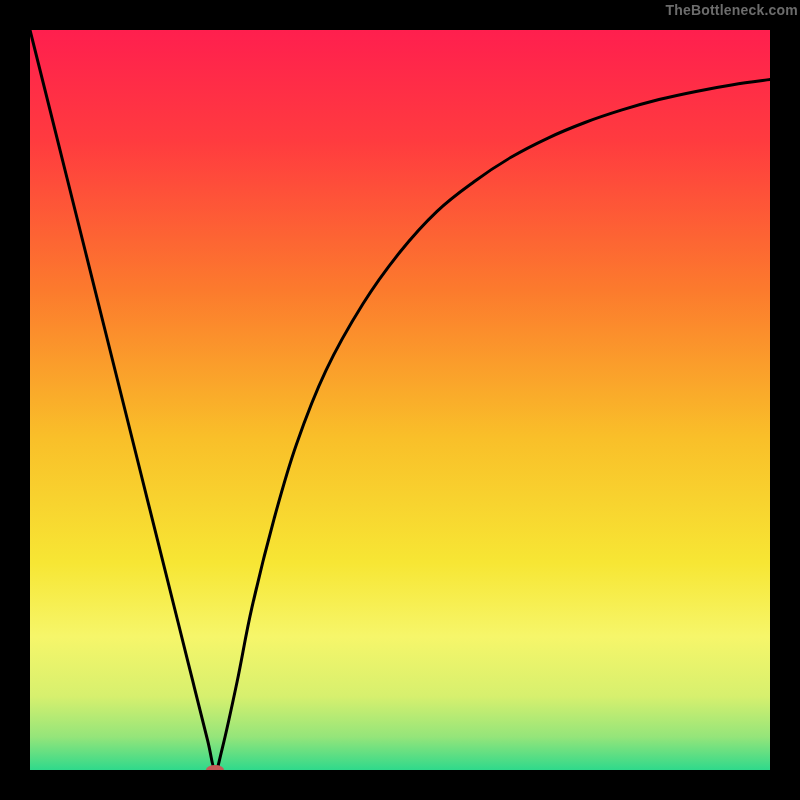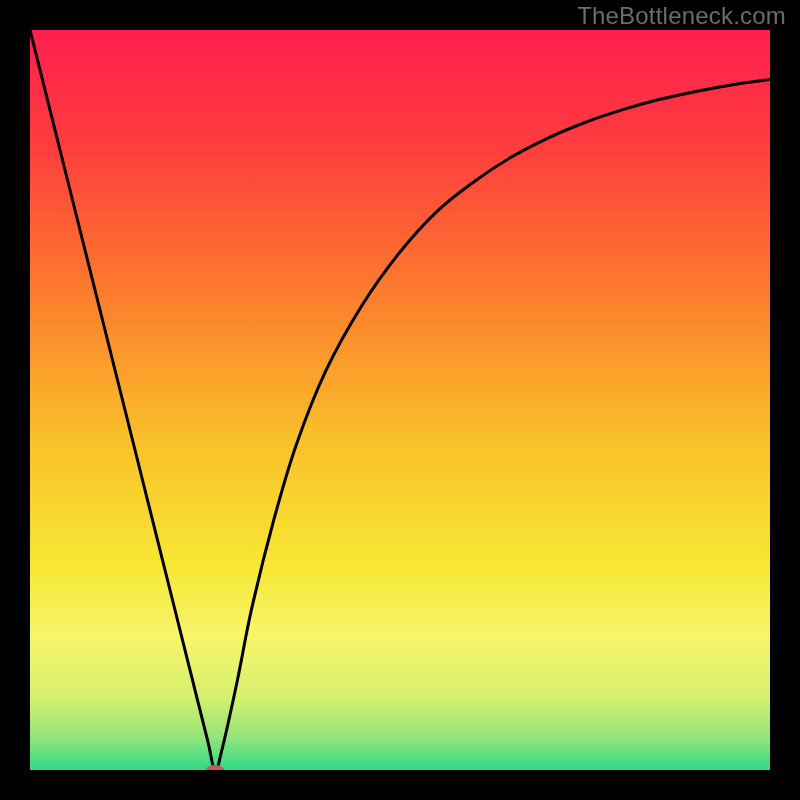--- a/index.html
+++ b/index.html
@@ -13,24 +13,24 @@
   }
   .frame {
     position: relative;
     width: 800px;
     height: 800px;
     background: #000;
   }
   .watermark {
     position: absolute;
     top: 2px;
-    right: 14px;
+    right: 2px;
     color: #6c6c6c;
-    font-size: 24px;
-    font-weight: 400;
+    font-size: 14px;
+    font-weight: 700;
     letter-spacing: 0.2px;
     z-index: 5;
   }
   .plot-area {
     position: absolute;
     left: 30px;
     top: 30px;
     width: 740px;
     height: 740px;
   }

